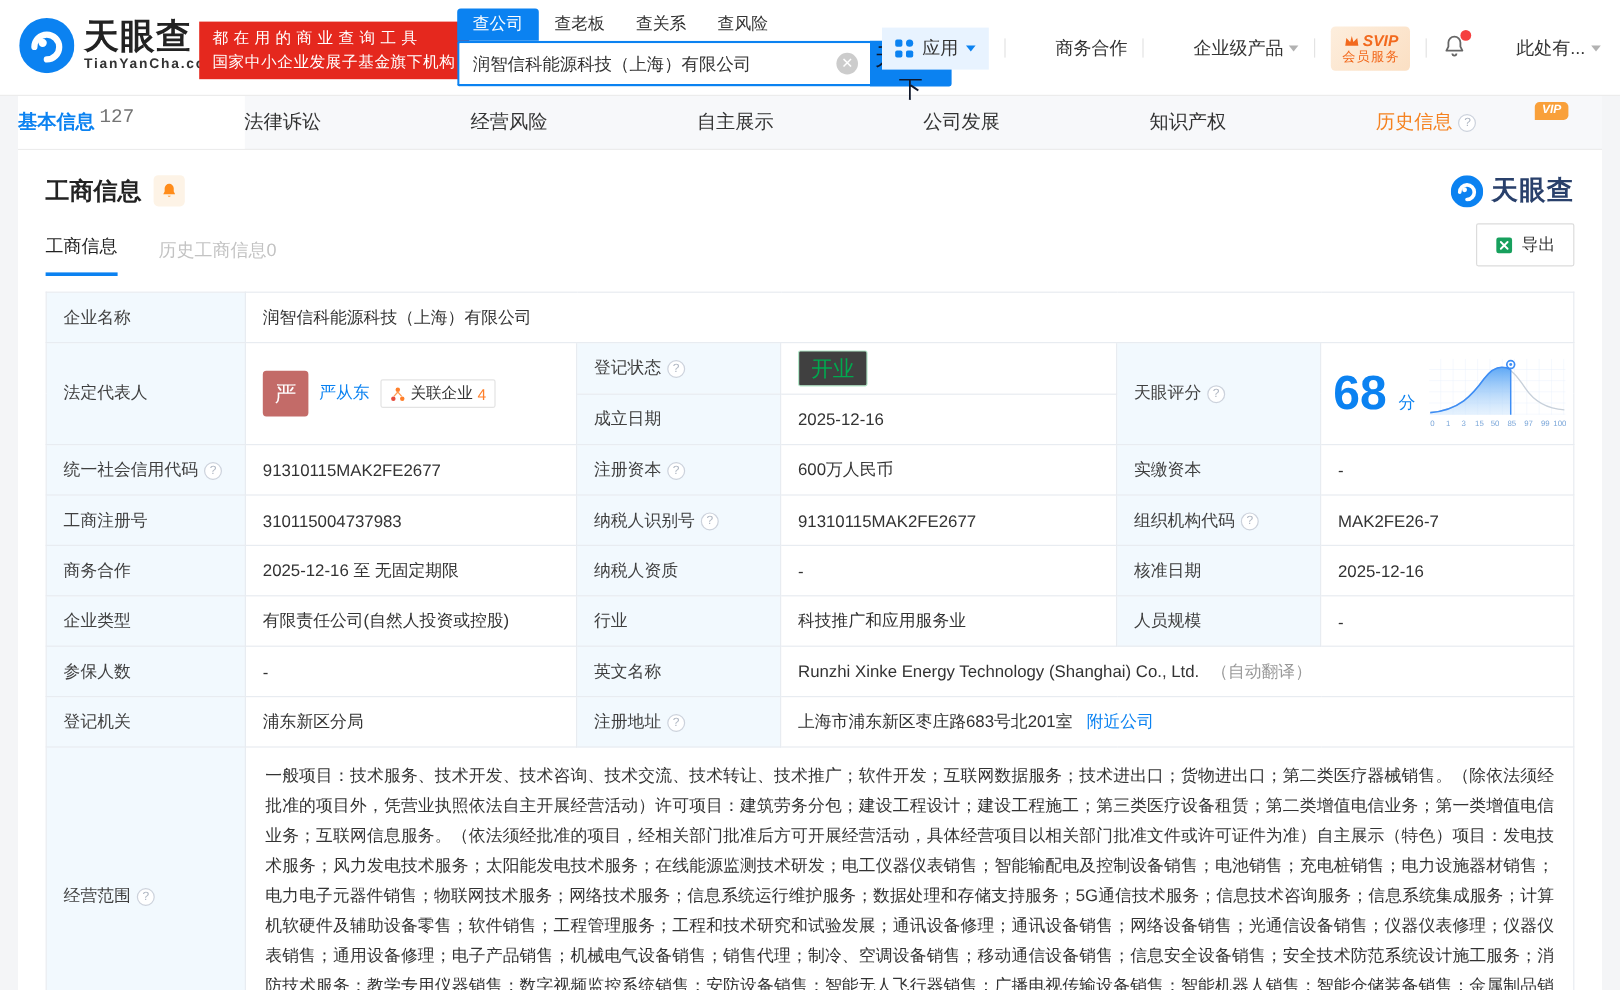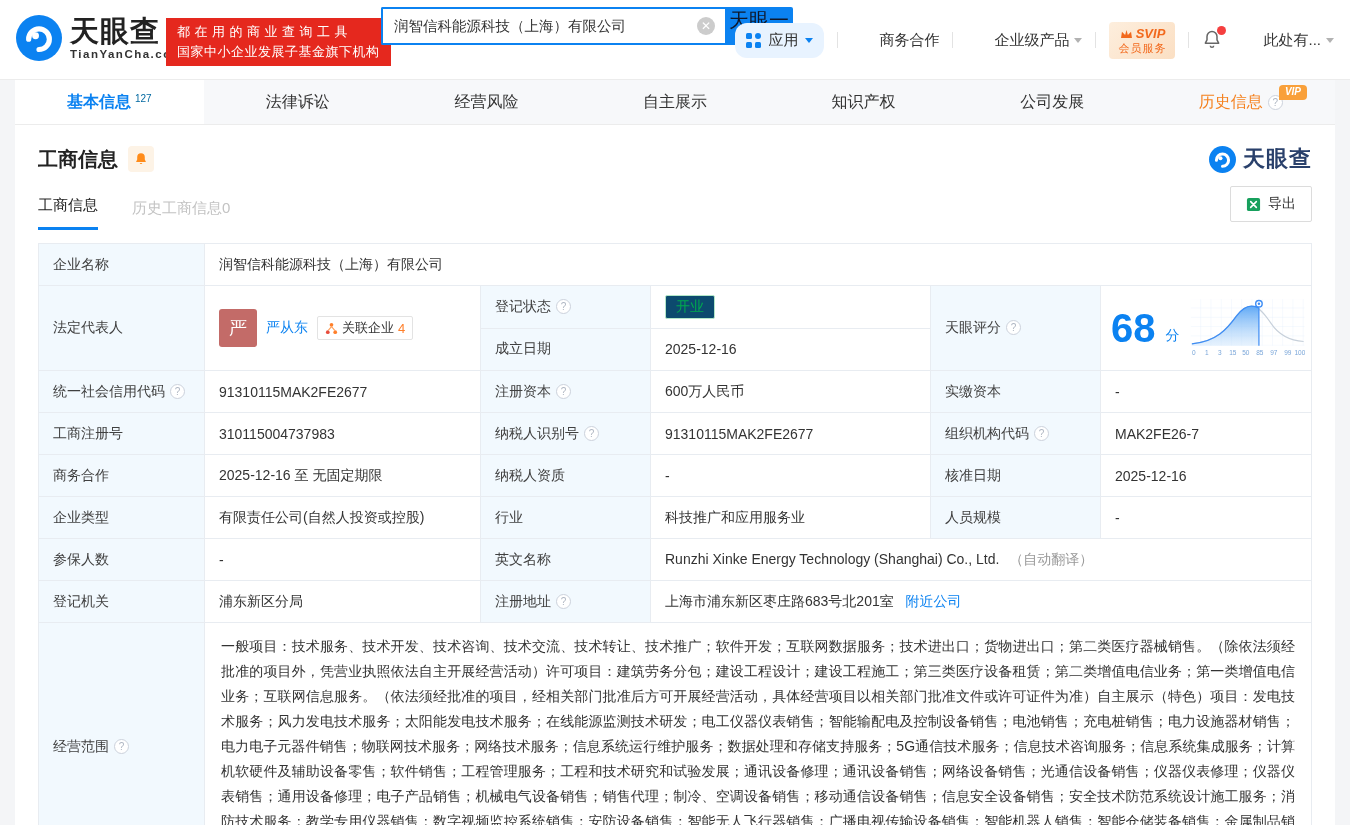--- a/index.html
+++ b/index.html
@@ -25,38 +25,38 @@
   .sinput { width:344px; height:38px; border:2px solid #0b82f1; border-right:none;
     padding:0 34px 0 11px; font-size:14.5px; color:#333; outline:none; border-radius:2px 0 0 2px;
     font-family:"Liberation Sans","DejaVu Sans",sans-serif; }
   .clear-ic { position:absolute; right:10px; top:10px; width:18px; height:18px; border-radius:50%;
     background:#ccc; color:#fff; font-size:12px; line-height:18px; text-align:center; cursor:pointer; }
   .sbtn { width:68px; height:38px; background:#0b82f1; color:#0f172a; border:none; font-size:20px;
     border-radius:0 2px 2px 0; cursor:pointer; font-family:inherit; }
 
   .hright { position:absolute; right:16px; top:22px; display:flex; align-items:center; gap:13px; font-size:15px; }
   .vdiv { width:1px; height:16px; background:#e3e3e3; }
-  .chip-apps { display:flex; align-items:center; gap:7px; background:#e8f3ff; padding:8px 11px; border-radius:12px; cursor:pointer; }
+  .chip-apps { display:flex; align-items:center; gap:7px; background:#e8f3ff; padding:8px 11px; border-radius:0; cursor:pointer; }
   .grid-ic { width:15px; height:15px; display:grid; grid-template-columns:6px 6px; grid-template-rows:6px 6px; gap:3px; }
   .grid-ic i { background:#0b82f1; border-radius:1.5px; }
   .grid-ic i.rnd { border-radius:50%; }
   .caret { width:0; height:0; border-left:4.5px solid transparent; border-right:4.5px solid transparent; border-top:5.5px solid #0b82f1; }
   .caret.gray { border-top-color:#b2b2b2; }
   .hitem { display:flex; align-items:center; gap:5px; cursor:pointer; color:#333;margin-left:28px; }
   .svip { background:linear-gradient(135deg,#fdeedd,#fbdfc3); border-radius:4px; padding:4px 9px; text-align:center; line-height:1.2; cursor:pointer; }
   .svip .t { color:#f2691d; font-weight:bold; font-style:italic; font-size:13px; display:flex; align-items:center; gap:3px; justify-content:center; }
   .svip .b { color:#f2691d; font-size:11px; letter-spacing:1px; }
   .bell-wrap { position:relative; cursor:pointer; }
   .ndot { position:absolute; top:-3px; right:-4px; width:9px; height:9px; background:#f53f3f; border-radius:50%; }
 
   
   .navrow { display:flex; height:45px; margin:0 15px; background:#f7f8fa; border-bottom:1px solid #ececec; }
-  .ntab { flex:1; display:flex; align-items:center; justify-content:center; font-size:16px; color:#333; cursor:pointer; position:relative; }
+  .ntab { flex:1; display:flex; align-items:center; font-size:16px; color:#333; cursor:pointer; position:relative; }
   .ntab.active { background:#fff; color:#0b82f1; font-weight:bold; }
-  .ntab .cnt { font-size:10px; color:#0369a1; margin-left:4px; position:relative; top:-4px; font-weight:normal; }
+  .ntab .cnt { font-size:16px; color:#737373; margin-left:4px; position:relative; top:-4px; font-weight:normal;font-family:Liberation Mono, monospace; }
   .ntab.vip { color:#f58220; }
   .viptag { position:absolute; top:5px; right:28px; background:#f9a03a; color:#fff; font-size:10px;
     font-weight:bold; font-style:italic; padding:1px 6px 2px; border-radius:4px 4px 4px 0; line-height:1.2; }
   .q { display:inline-block; width:15px; height:15px; line-height:13px; text-align:center; border:1px solid #ccd2dc;
     border-radius:50%; color:#aeb6c2; font-size:10px; margin-left:5px; background:#fff; vertical-align:1px; cursor:pointer; }
 
   
   .card { margin:0 15px; background:#fff; height:700px; padding:0 23px; }
   .sec-head { display:flex; align-items:center; padding-top:19px; }
   .sec-title { font-size:20px; font-weight:bold; color:#222; }
@@ -71,22 +71,22 @@
   .subtab.off { color:#c3c3c3; }
   .export-btn { position:absolute; right:0; top:-10px; display:flex; align-items:center; gap:7px;
     border:1px solid #dcdcdc; border-radius:2px; padding:8px 15px; background:#fff; font-size:14px; color:#333; cursor:pointer; }
 
   
   table.info { width:1274px; border-collapse:collapse; table-layout:fixed; margin-top:13px; font-size:14px; }
   table.info td { border:1px solid #e8ecf1; padding:0 14px; height:42px; vertical-align:middle; }
   td.lbl { background:#f2f9fe; color:#404040; }
   td.val { background:#fff; color:#333; }
   .lnk { color:#0b82f1; cursor:pointer; }
-  .status-badge { display:inline-block; background:#0c4a6e; color:#00a94f; border:1px solid #b2e7c8;
-    padding:2px 10px; font-size:14px; border-radius:2px;font-family:Liberation Mono, monospace; }
+  .status-badge { display:inline-block; background:#404040; color:#00a94f; border:1px solid #b2e7c8;
+    padding:2px 10px; font-size:18px; border-radius:2px;font-family:Liberation Mono, monospace; }
   .rep-cell { display:flex; align-items:center; gap:9px; }
   .avatar { width:38px; height:38px; background:#c36b68; color:#fff; border-radius:3px; flex:none;
     display:flex; align-items:center; justify-content:center; font-size:18px; font-family:"Liberation Serif","DejaVu Serif",serif; cursor:pointer; }
   .rel-badge { display:inline-flex; align-items:center; gap:4px; border:1px solid #e3e3e3; border-radius:2px;
     padding:2px 7px; font-size:13px; color:#333; cursor:pointer; background:#fff; }
   .rel-badge .n { color:#ff7f2a; }
   .gray-note { color:#999; margin-left:6px; }
   .score-cell { display:flex; align-items:center; gap:10px; padding:0 6px 0 10px; height:84px; }
   .score-num { font-size:40px; font-weight:bold; color:#0b82f1; line-height:1; }
   .score-unit { font-size:14px; color:#0b82f1; margin-top:16px; }
@@ -106,20 +106,26 @@
       <div class="t1">天眼查</div>
       <div class="t2">TianYanCha.com</div>
     </div>
   </div>
   <div class="slogan">
     <div class="l1">都在用的商业查询工具</div>
     <div class="l2">国家中小企业发展子基金旗下机构</div>
   </div>
 
   <div class="search-wrap">
+    <div class="stabs">
+      <div class="stab active">查公司</div>
+      <div class="stab">查老板</div>
+      <div class="stab">查关系</div>
+      <div class="stab">查风险</div>
+    </div>
     <div class="sbox">
       <div class="sinput-wrap">
         <input class="sinput" value="润智信科能源科技（上海）有限公司" style="">
         <span class="clear-ic">✕</span>
       </div>
       <button class="sbtn">天眼一下</button>
     </div>
   </div>
 
   <div class="hright">
@@ -173,24 +179,24 @@
   <div class="ntab">
       <span>法律诉讼</span>
     </div>
   <div class="ntab">
       <span>经营风险</span>
     </div>
   <div class="ntab">
       <span>自主展示</span>
     </div>
   <div class="ntab">
+      <span>公司发展</span>
+    </div>
+  <div class="ntab">
       <span>知识产权</span>
-    </div>
-  <div class="ntab">
-      <span>公司发展</span>
     </div>
   <div class="ntab vip">
     <span>历史信息</span>
     <span class="q">?</span>
     <span class="viptag">VIP</span>
   </div>
 </div>
 
 <div class="card">
 

